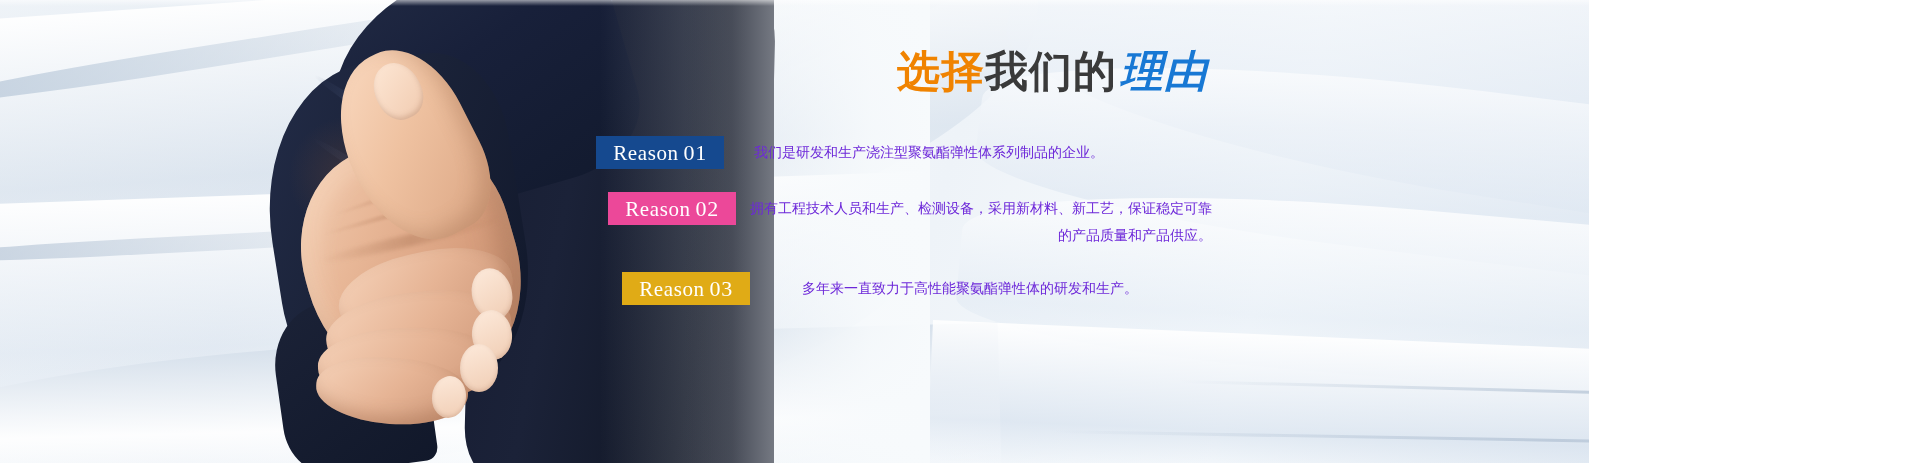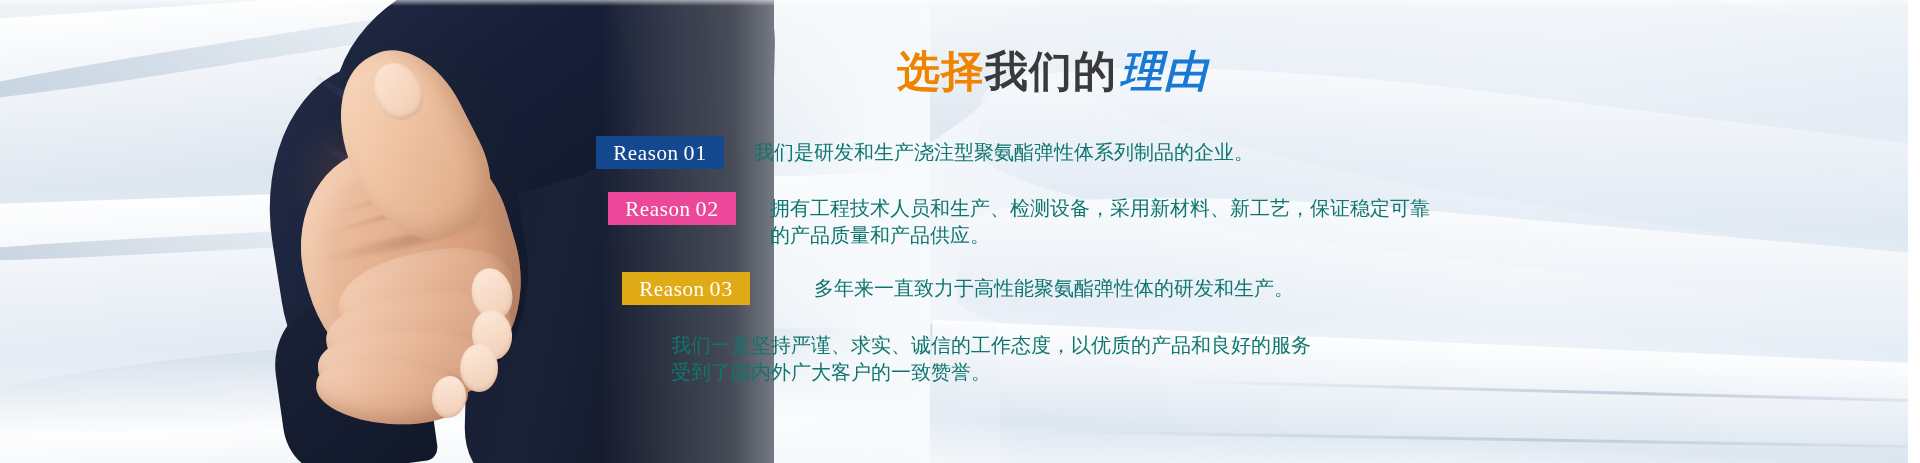--- a/index.html
+++ b/index.html
@@ -6,21 +6,21 @@
   * { margin:0; padding:0; box-sizing:border-box; }
   html, body { width:1920px; height:463px; overflow:hidden; }
   body {
     font-family:"Liberation Sans","DejaVu Sans",sans-serif;
     background:#ffffff;
   }
 
   
   #banner {
     position:relative;
-    width:1908px;
+    width:1589px;
     height:463px;
     overflow:hidden;
     background:#eef2f6;
     padding-left:36px;
   }
 
   
   .bg-base {
     position:absolute; inset:0;
     background:
@@ -300,22 +300,22 @@
     font-family:"Liberation Serif","DejaVu Serif",serif;
     font-size:21px;
     line-height:33px;
     text-align:center;
     letter-spacing:.6px;
     white-space:nowrap;
   }
   .badge .num { padding-left:5px; font-size:22px; }
   .desc {
     flex:0 0 auto;
-    color:#0f766e;
-    font-size:20px;
+    color:#6d28d9;
+    font-size:14px;
     line-height:27px;
     white-space:pre-line;
     padding-top:3px;
   }
 </style>
 </head>
 <body>
 
 <div id="banner">
 
@@ -386,27 +386,25 @@
       <span class="hl-a">选择</span><span class="hl-b">我们的</span><span class="hl-c">理由</span>
     </div>
 
     <div class="reasons" id="reason-list">
         <div class="reason-row" style="padding-left: 596px; margin-top: 8px;">
           <div class="badge" style="background: rgb(21, 73, 143);"><span>Reason</span><span class="num">01</span></div>
           <div class="desc" style="margin-left: 30px;">我们是研发和生产浇注型聚氨酯弹性体系列制品的企业。</div>
         </div>
         <div class="reason-row" style="padding-left: 608px; margin-top: 23px;">
           <div class="badge" style="background: #ec4899;"><span>Reason</span><span class="num">02</span></div>
-          <div class="desc" style="margin-left: 34px;">拥有工程技术人员和生产、检测设备，采用新材料、新工艺，保证稳定可靠
+          <div class="desc" style="margin-left: 14px; text-align: right;">拥有工程技术人员和生产、检测设备，采用新材料、新工艺，保证稳定可靠
 的产品质量和产品供应。</div>
         </div>
-        <div class="reason-row" style="padding-left: 622px; margin-top: 23px; gap: 12px;">
+        <div class="reason-row" style="padding-left: 622px; margin-top: 23px;">
           <div class="badge" style="background: rgb(224, 171, 22);"><span>Reason</span><span class="num">03</span></div>
           <div class="desc" style="margin-left: 52px;">多年来一直致力于高性能聚氨酯弹性体的研发和生产。</div>
         </div>
         <div class="reason-row" style="padding-left: 637px; margin-top: 24px;">
-          <div class="desc" style="margin-left: 34px;">我们一直坚持严谨、求实、诚信的工作态度，以优质的产品和良好的服务
-受到了国内外广大客户的一致赞誉。</div>
         </div>
       </div>
 
   </div>
 </div>
 
 </body></html>

